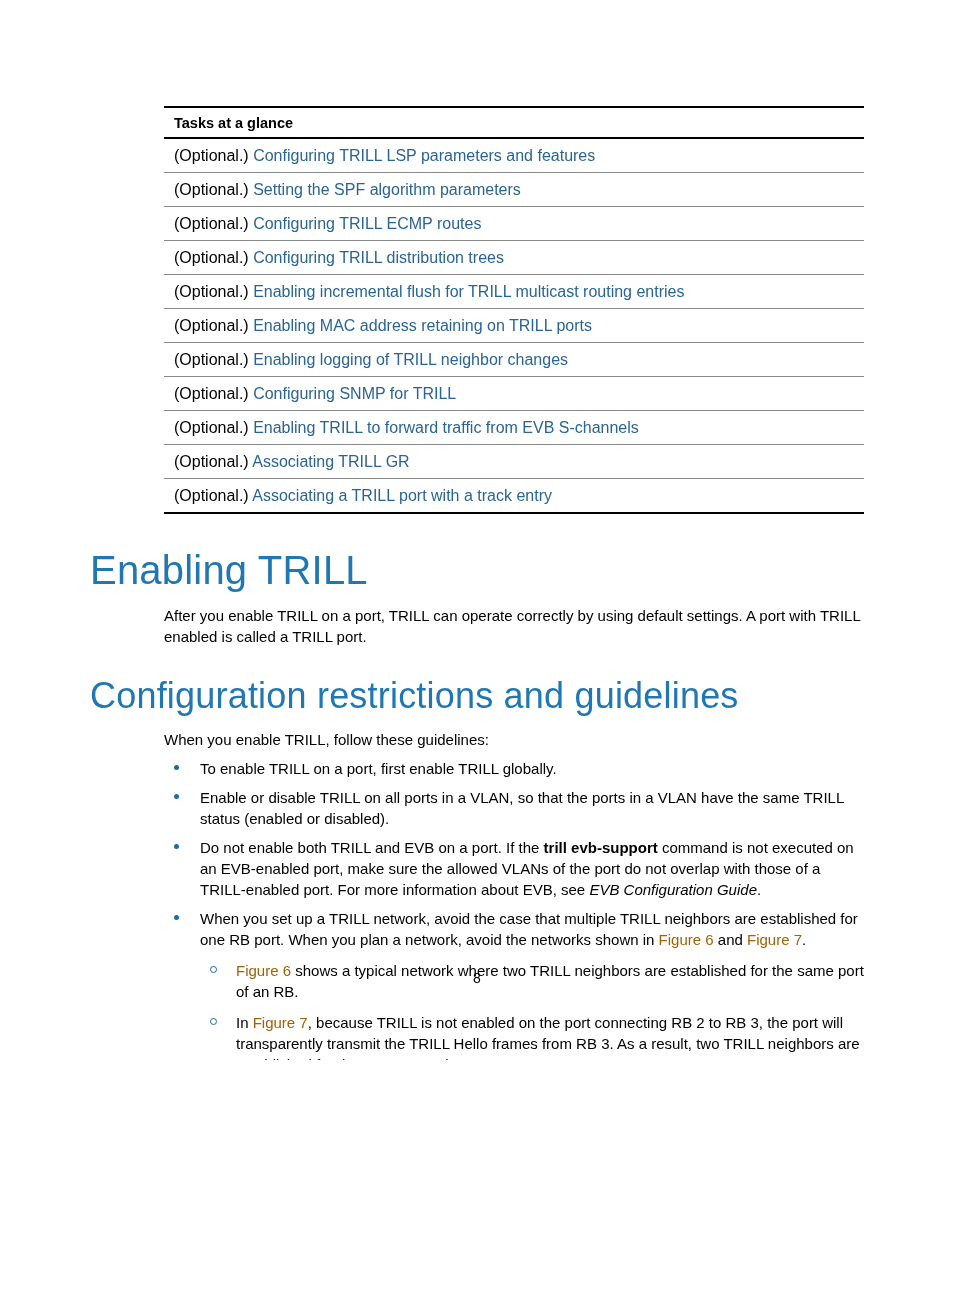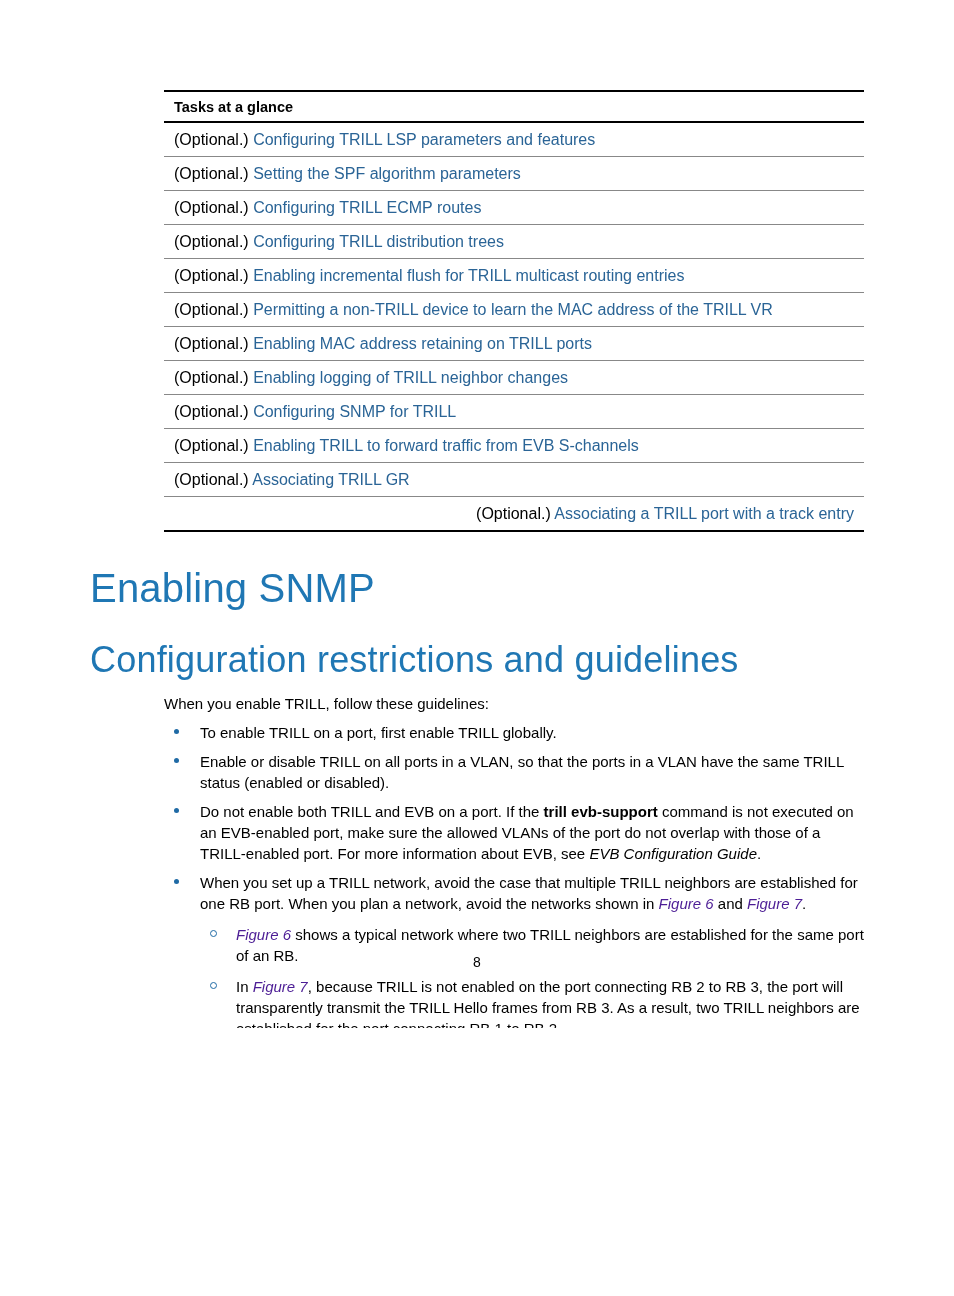--- a/index.html
+++ b/index.html
@@ -9,21 +9,21 @@
     background: #ffffff;
     font-family: "Futura", "Century Gothic", "Trebuchet MS", Arial, sans-serif;
     color: #000;
   }
   .page {
     width: 954px;
     height: 1028px;
     position: relative;
     box-sizing: border-box;
     padding: 90px 90px 0 90px;
-    margin: 0 auto;
+    margin: 16px auto;
     background: #fff;
   }
   .content {
     margin-left: 74px;
     margin-right: 0;
   }
   
   .tasks-table {
     border-top: 2px solid #000;
     margin-left: 74px;
@@ -36,21 +36,20 @@
     border-bottom: 2px solid #000;
   }
   .task-row {
     font-size: 16px;
     padding: 7px 10px 6px 10px;
     border-bottom: 1px solid #888;
     line-height: 1.25;
   }
   .task-row:last-child {
     border-bottom: 2px solid #000;
-    text-align: right;
   }
   .task-prefix { color: #000; }
   .task-link { color: #2a6496; }
   
   h1.h1 {
     font-weight: 300;
     color: #1f77b4;
     font-size: 40px;
     margin: 34px 0 8px 0;
     letter-spacing: 0.2px;
@@ -108,21 +107,21 @@
     content: "";
     position: absolute;
     left: 10px;
     top: 6px;
     width: 5px;
     height: 5px;
     border-radius: 50%;
     border: 1px solid #1f6aa5;
     background: transparent;
   }
-  .link { color: #4c1d95; font-style: italic; }
+  .link { color: #a16207; }
   .bold { font-weight: bold; }
   .italic { font-style: italic; }
   .page-number {
     position: absolute;
     bottom: 58px;
     left: 0;
     right: 0;
     text-align: center;
     font-size: 14px;
     color: #000;
@@ -133,31 +132,33 @@
 
 <div class="page">
 
   <div class="tasks-table">
     <div class="tasks-header">Tasks at a glance</div>
     <div class="task-row"><span class="task-prefix">(Optional.) </span><span class="task-link">Configuring TRILL LSP parameters and features</span></div>
     <div class="task-row"><span class="task-prefix">(Optional.) </span><span class="task-link">Setting the SPF algorithm parameters</span></div>
     <div class="task-row"><span class="task-prefix">(Optional.) </span><span class="task-link">Configuring TRILL ECMP routes</span></div>
     <div class="task-row"><span class="task-prefix">(Optional.) </span><span class="task-link">Configuring TRILL distribution trees</span></div>
     <div class="task-row"><span class="task-prefix">(Optional.) </span><span class="task-link">Enabling incremental flush for TRILL multicast routing entries</span></div>
-    <div class="task-row"><span class="task-prefix">(Optional.) </span><span class="task-link">Permitting a non-TRILL device to learn the MAC address of the TRILL VR</span></div>
     <div class="task-row"><span class="task-prefix">(Optional.) </span><span class="task-link">Enabling MAC address retaining on TRILL ports</span></div>
     <div class="task-row"><span class="task-prefix">(Optional.) </span><span class="task-link">Enabling logging of TRILL neighbor changes</span></div>
     <div class="task-row"><span class="task-prefix">(Optional.) </span><span class="task-link">Configuring SNMP for TRILL</span></div>
     <div class="task-row"><span class="task-prefix">(Optional.) </span><span class="task-link">Enabling TRILL to forward traffic from EVB S-channels</span></div>
     <div class="task-row"><span class="task-prefix">(Optional.) </span><span class="task-link">Associating TRILL GR</span></div>
     <div class="task-row"><span class="task-prefix">(Optional.) </span><span class="task-link">Associating a TRILL port with a track entry</span></div>
   </div>
 
-  <h1 class="h1">Enabling SNMP</h1>
+  <h1 class="h1">Enabling TRILL</h1>
 
+  <div class="content">
+    <p class="body">After you enable TRILL on a port, TRILL can operate correctly by using default settings. A port with TRILL enabled is called a TRILL port.</p>
+  </div>
 
   <h2 class="h2">Configuration restrictions and guidelines</h2>
 
   <div class="content">
     <p class="body">When you enable TRILL, follow these guidelines:</p>
 
     <ul class="bullets">
       <li>To enable TRILL on a port, first enable TRILL globally.</li>
       <li>Enable or disable TRILL on all ports in a VLAN, so that the ports in a VLAN have the same TRILL status (enabled or disabled).</li>
       <li>

